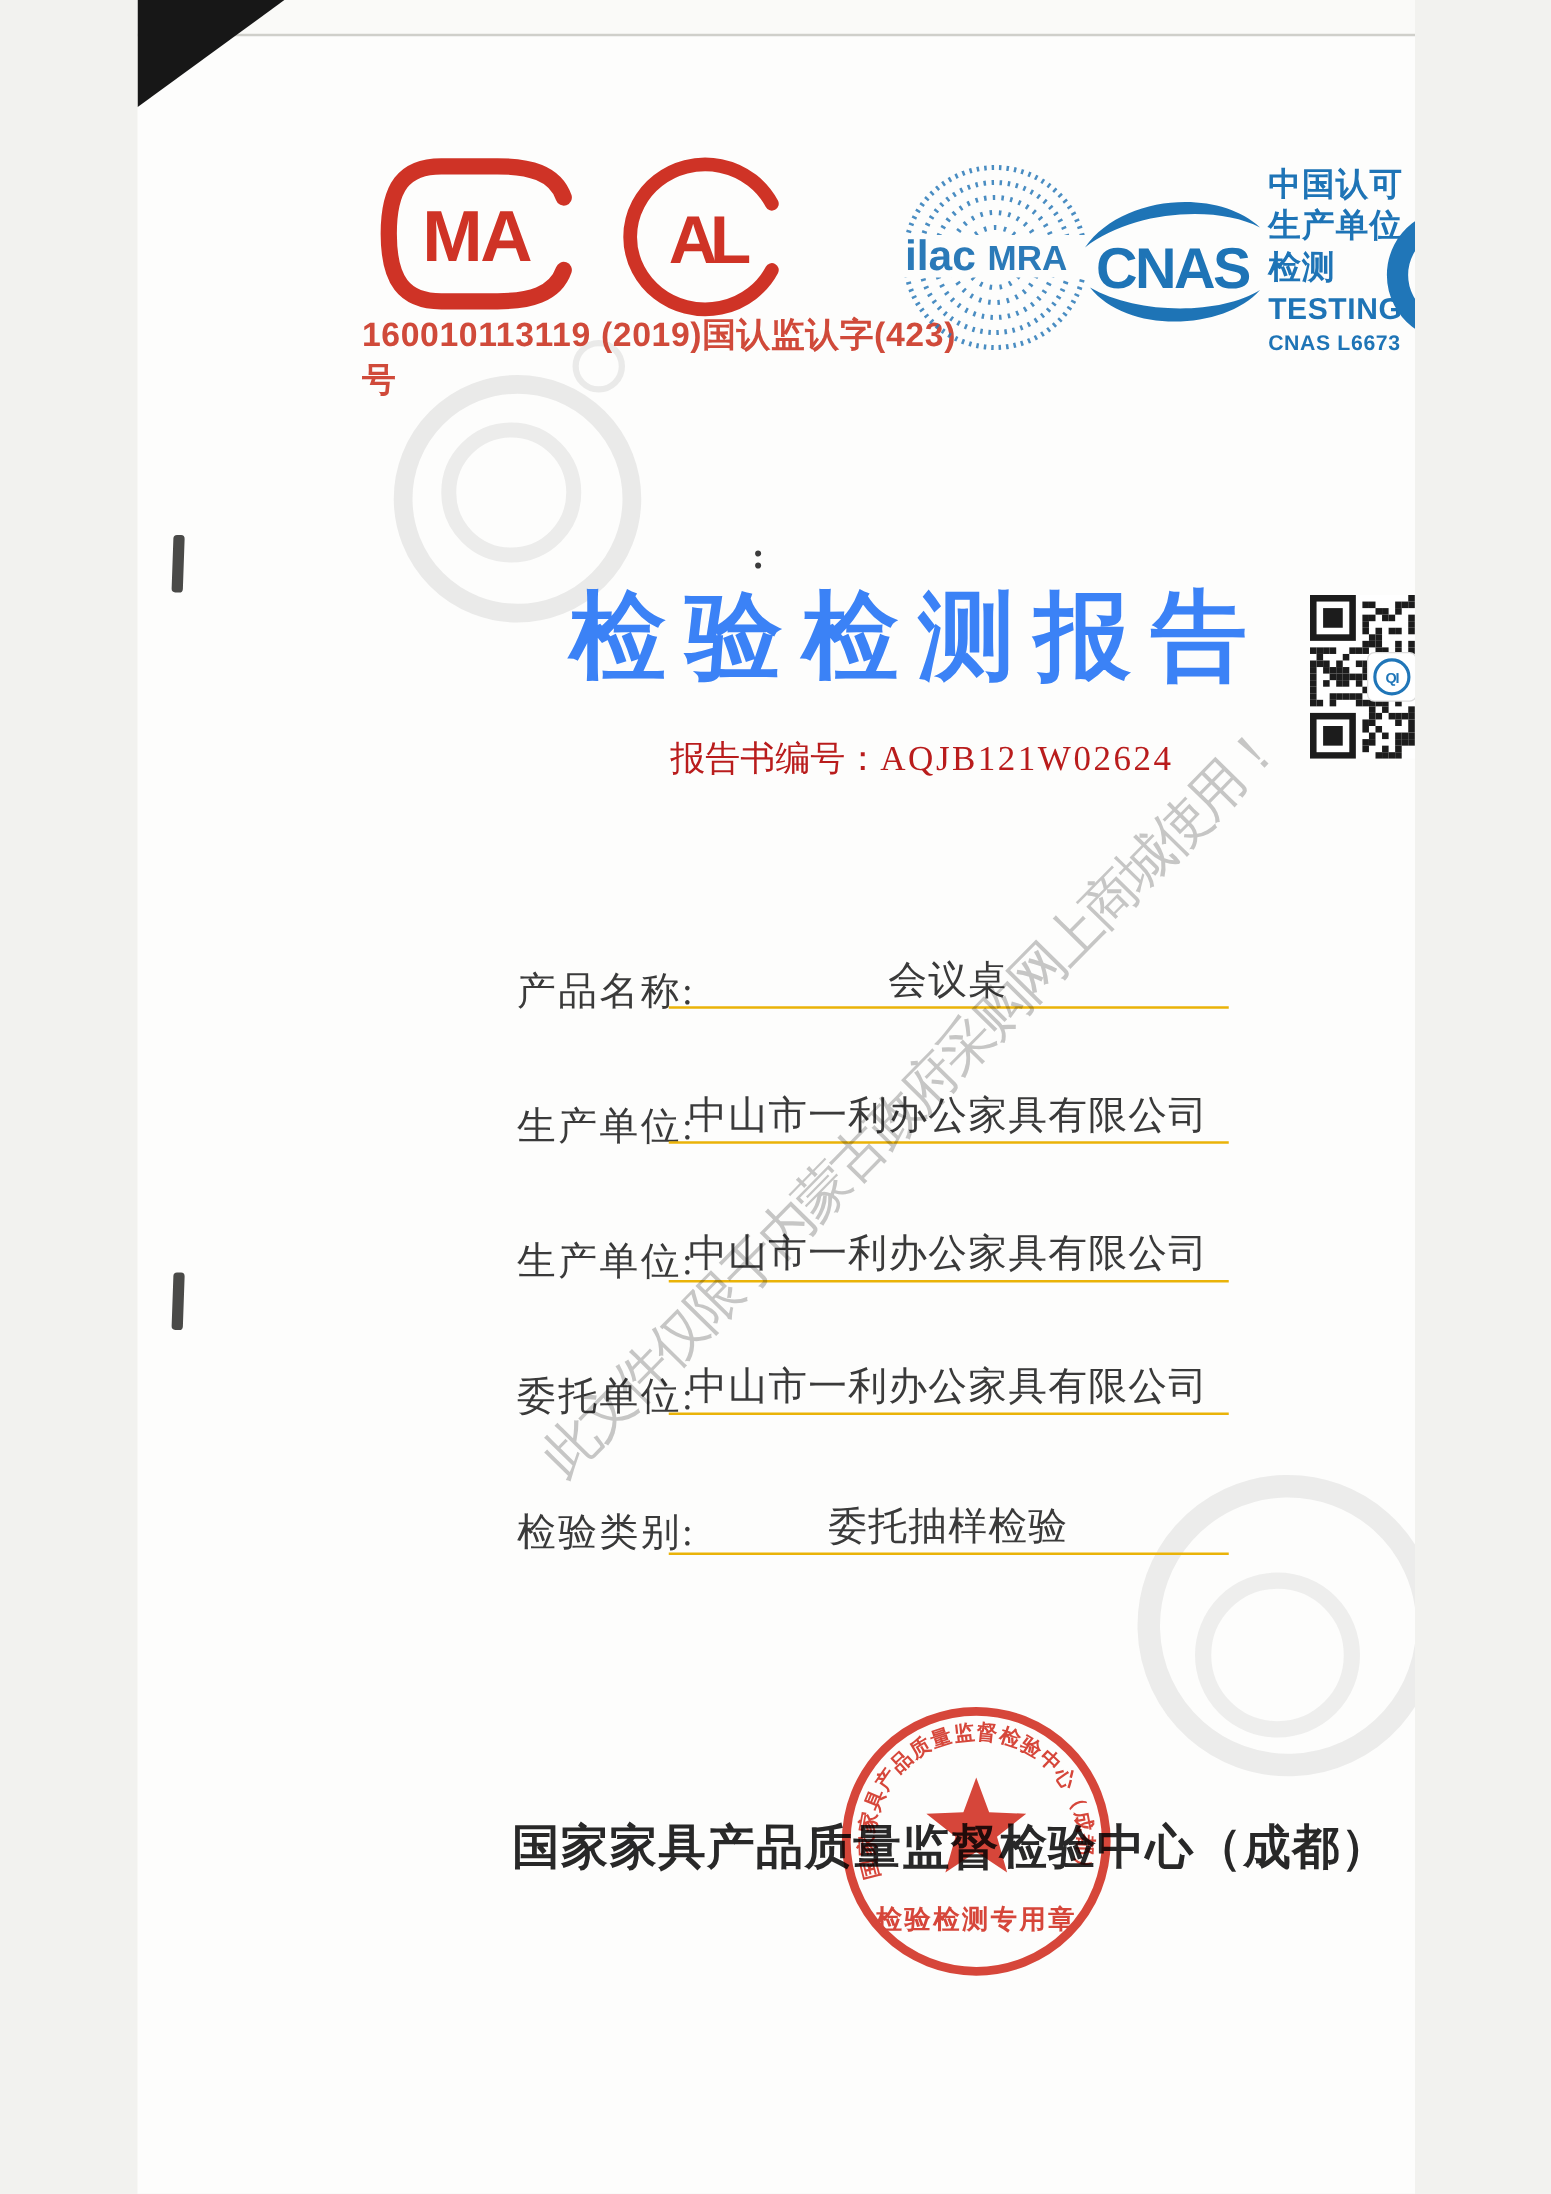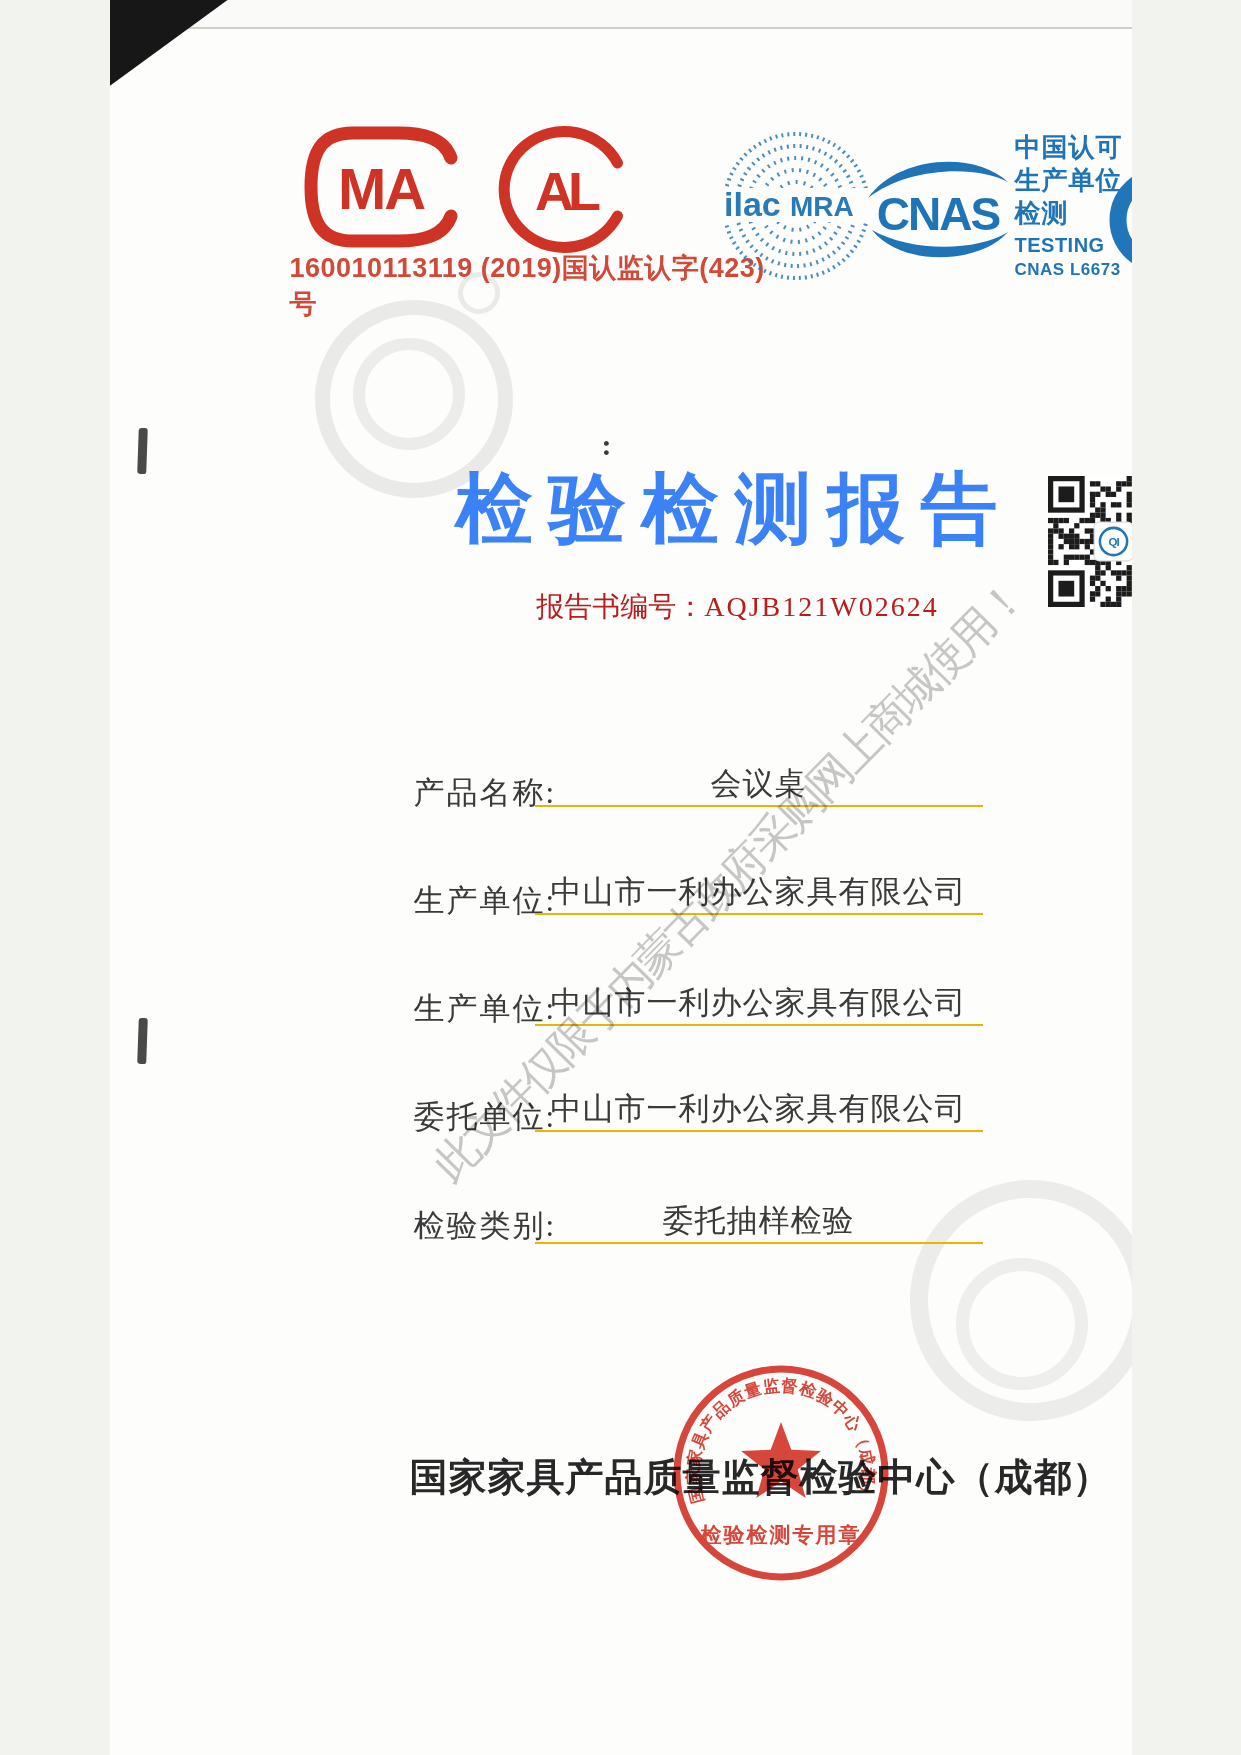--- a/index.html
+++ b/index.html
@@ -24,21 +24,21 @@
   .g1c{left:348px;top:272px;width:32px;height:32px;border:5px solid rgba(170,170,170,.22);}
   .g2a{left:800px;top:1180px;width:205px;height:205px;border:18px solid rgba(170,170,170,.20);transform:rotate(20deg);}
   .g2b{left:846px;top:1258px;width:106px;height:106px;border:13px solid rgba(170,170,170,.18);}
 
   
   .abs{position:absolute;}
   .reg-line{left:180px;top:250px;width:480px;font-family:"Liberation Sans","DejaVu Sans",sans-serif;
     font-size:27px;font-weight:700;color:#d04a3a;letter-spacing:.5px;z-index:20;}
   .accr{left:905px;top:131px;z-index:20;font-family:"Liberation Sans","DejaVu Sans",sans-serif;color:#1e74b6;}
   .accr .cn{font-size:26px;font-weight:700;line-height:33px;letter-spacing:1px;}
-  .accr .en1{font-size:20px;font-weight:700;margin-top:4px;letter-spacing:.5px;}
+  .accr .en1{font-size:24px;font-weight:700;margin-top:4px;letter-spacing:.5px;}
   .accr .en2{font-size:17px;font-weight:600;margin-top:3px;letter-spacing:.5px;}
 
   svg text{font-family:"Liberation Sans","DejaVu Sans",sans-serif;}
 
   
   .stray-colon{left:492px;top:428px;font-size:30px;color:#3c3c3c;font-weight:700;z-index:20;}
   .page-title{left:333px;top:458px;width:584px;text-align:center;font-size:77px;font-weight:700;
     color:#3b82f6;letter-spacing:16px;z-index:20;white-space:nowrap;}
   .report-line{left:378px;top:588px;width:500px;text-align:center;font-size:28px;color:#b91c1c;z-index:20;}
   .report-line .num{font-family:"Liberation Serif","DejaVu Serif",serif;letter-spacing:2px;}

